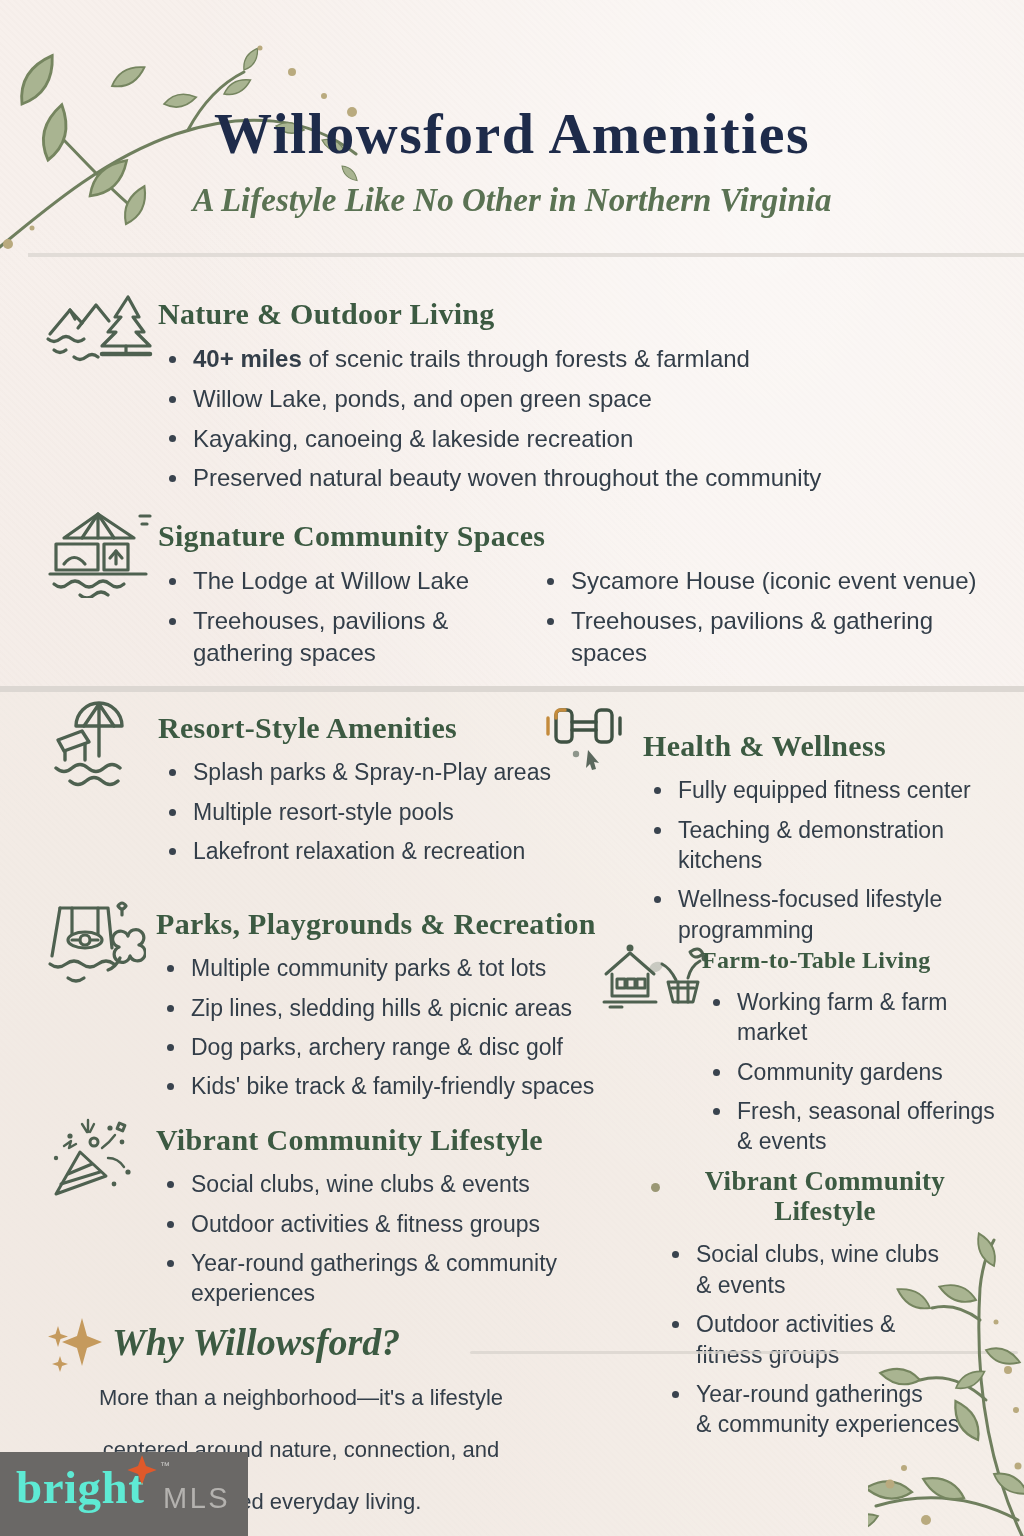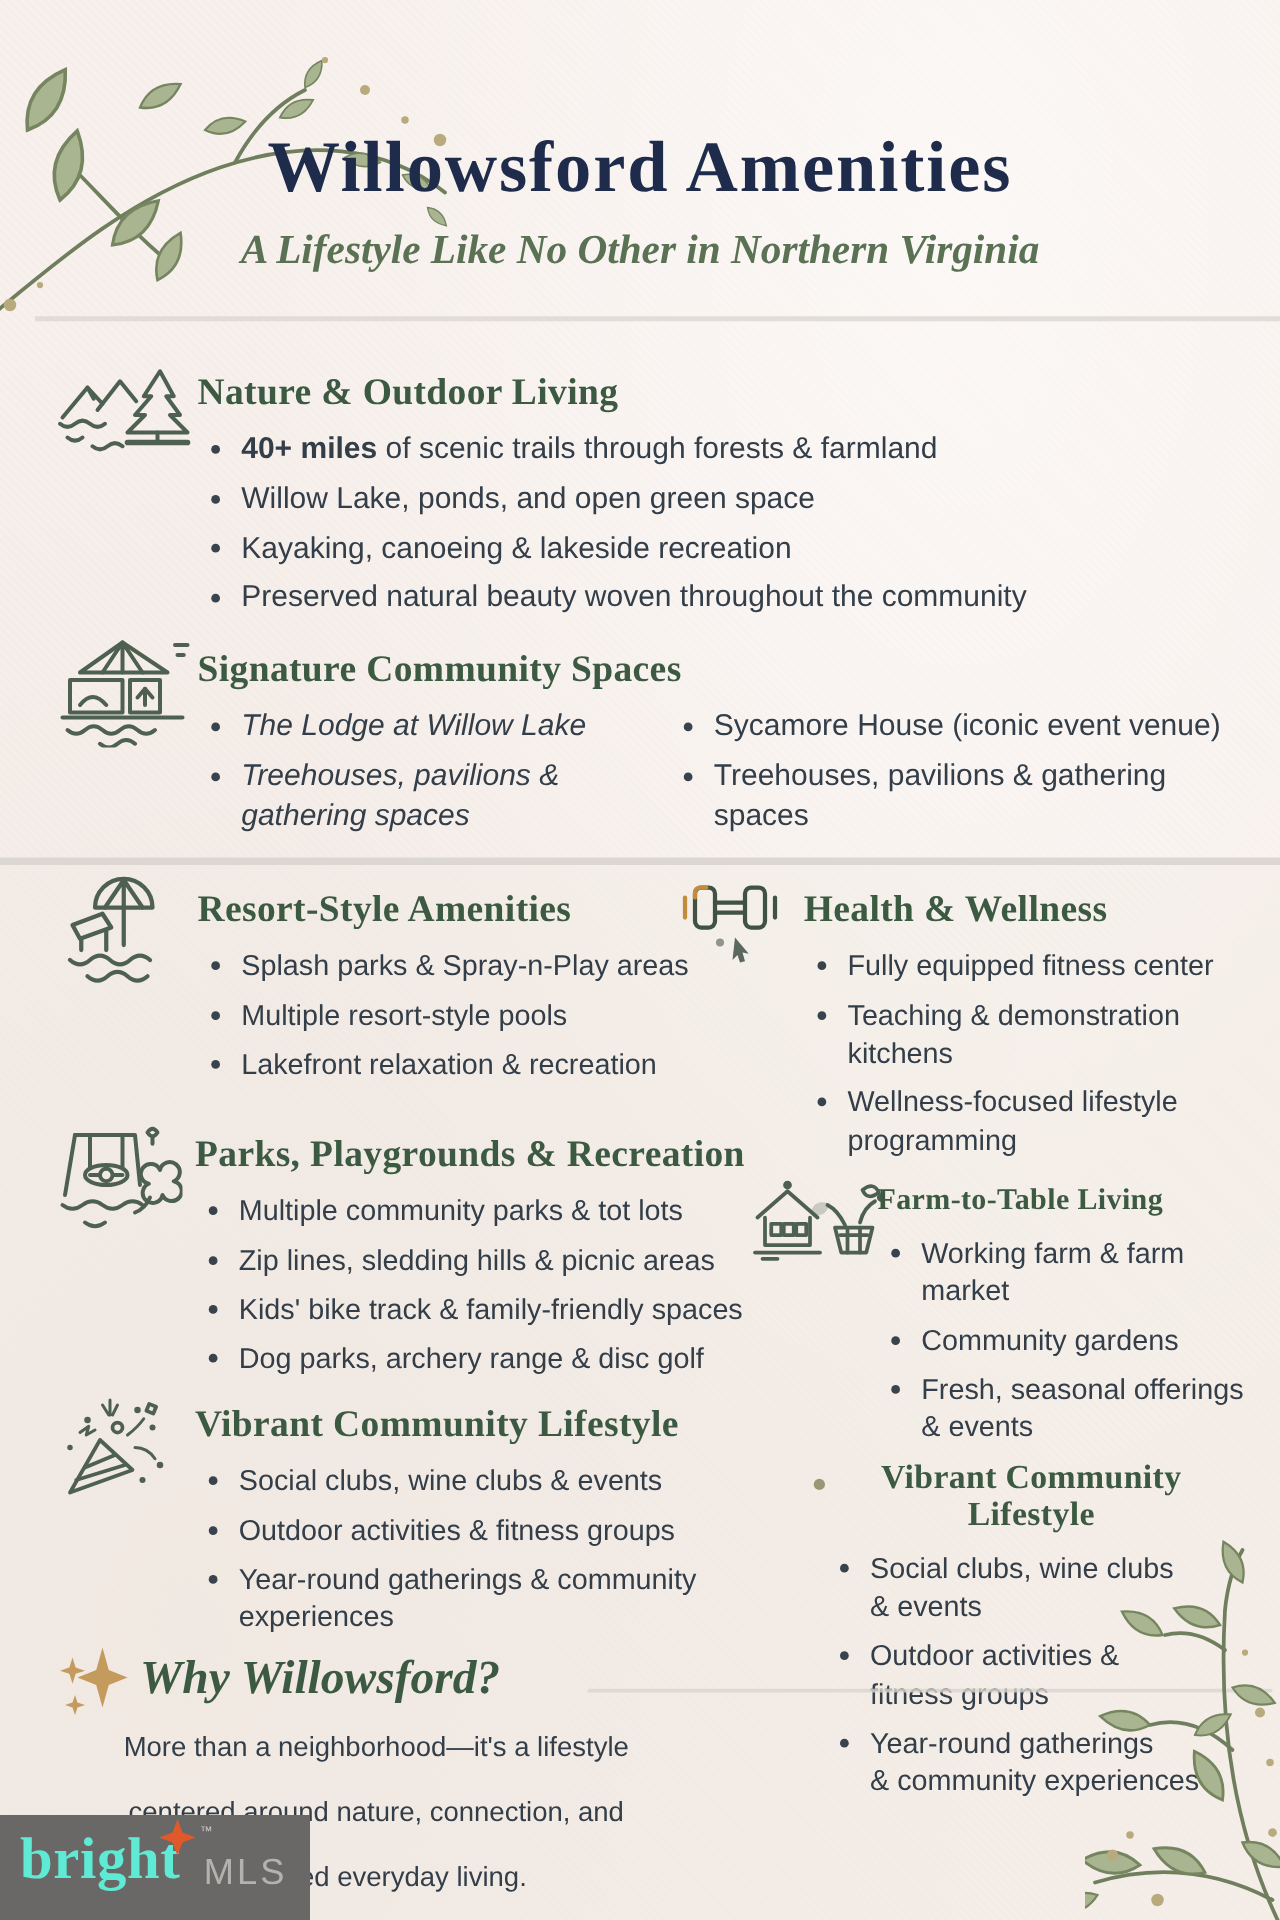--- a/index.html
+++ b/index.html
@@ -37,25 +37,25 @@
   ul.blist li { position:relative; padding-left:30px; margin-bottom:8px;
     font-size:24px; line-height:1.32; color:#333e49; white-space:pre-line; }
   ul.blist li::before { content:""; position:absolute; left:6px; top:.52em;
     width:7px; height:7px; border-radius:50%; background:#39434e; }
   .lower ul.blist li { font-size:23px; margin-bottom:9px; }
 
   .sec-nature { left:158px; top:298px; width:820px; }
   .sec-signature { left:158px; top:520px; width:860px; }
   .sig-cols { position:relative; margin-top:13px; height:130px; }
   .sig-cols ul { position:absolute; top:0; margin-top:0; }
-  .sig-left { left:0; width:365px;font-style:italic; }
+  .sig-left { left:0; width:365px; }
   .sig-right { left:378px; width:475px; }
 
   .sec-resort { left:158px; top:712px; width:450px; }
-  .sec-health { left:643px; top:712px; width:368px; }
+  .sec-health { left:643px; top:730px; width:368px; }
   .sec-parks  { left:156px; top:908px; width:490px; }
   .sec-farm   { left:702px; top:948px; width:322px; }
   .sec-farm .sec-h { font-size:24px; }
   .sec-vibrant-left { left:156px; top:1124px; width:490px; }
   .sec-vibrant-right { left:658px; top:1166px; width:334px; }
   .sec-vibrant-right .sec-h { font-size:27px; text-align:center; line-height:1.12; }
   .sec-vibrant-right ul.blist { margin-left:8px; width:300px; }
   .vr-dot { position:absolute; left:651px; top:1183px; width:9px; height:9px;
     border-radius:50%; background:#9a9774; }
 
@@ -249,22 +249,22 @@
       <path d="M78 64 q-4 9 -12 12"></path>
       <path d="M8 70 q8 6 16 0 t16 0 t16 0 t16 0"></path>
       <path d="M26 84 q8 6 16 0"></path>
     </svg>
   </div>
   <section class="sec-parks lower">
     <h2 class="sec-h">Parks, Playgrounds &amp; Recreation</h2>
     <ul class="blist">
       <li>Multiple community parks &amp; tot lots</li>
       <li>Zip lines, sledding hills &amp; picnic areas</li>
+      <li>Dog parks, archery range &amp; disc golf</li>
       <li>Kids' bike track &amp; family-friendly spaces</li>
-      <li>Dog parks, archery range &amp; disc golf</li>
     </ul>
   </section>
 
   <div class="icon ic-farm">
     <svg viewBox="0 0 108 66" fill="none" stroke="#4e6150" stroke-width="3" stroke-linecap="round" stroke-linejoin="round">
       <path d="M6 30 L30 9 L54 30"></path>
         <path d="M12 30 V52 H48 V30"></path>
       <circle cx="30" cy="4" r="2" fill="#4e6150"></circle>
       <rect x="17" y="35" width="8" height="9"></rect>
         <rect x="27" y="35" width="8" height="9"></rect>

